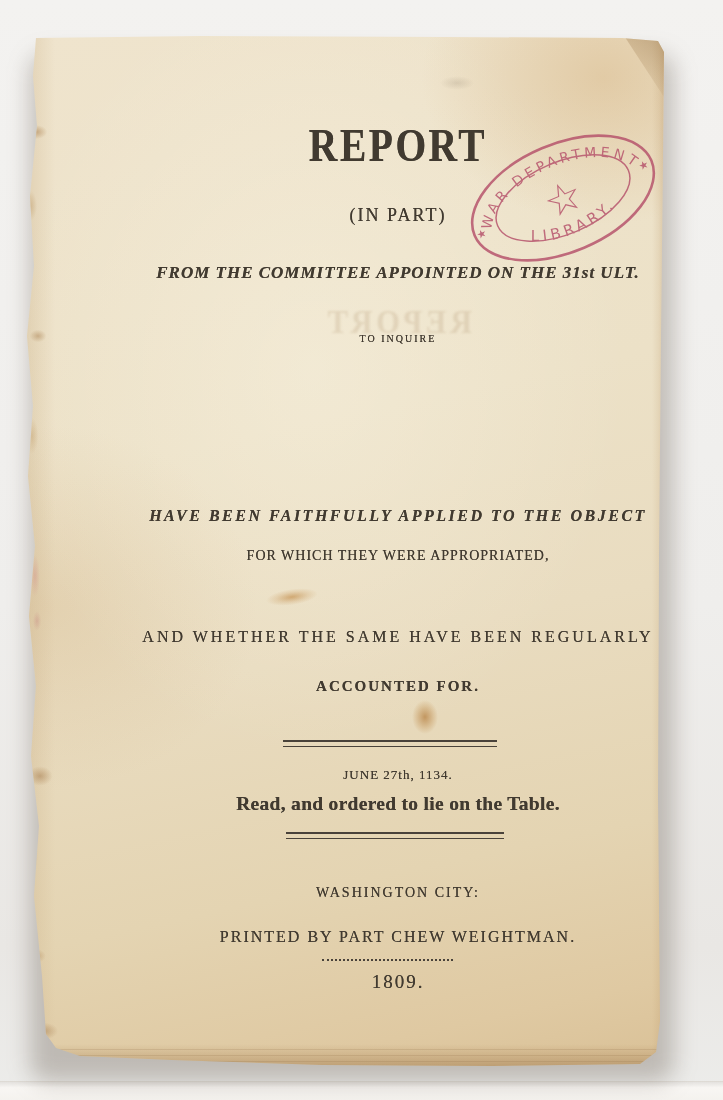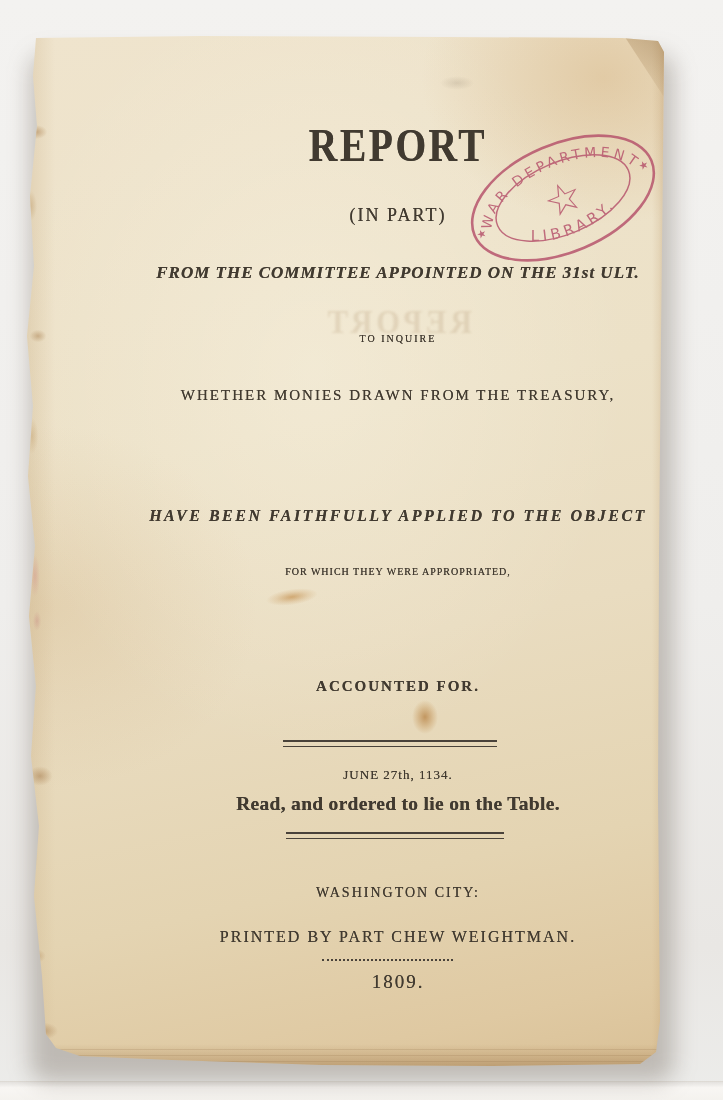--- a/index.html
+++ b/index.html
@@ -70,21 +70,21 @@
     transform:translateX(-50%) scaleX(.84);}
   .inpart{top:205px;font-size:18px;letter-spacing:2px;}
   .committee{top:263px;font-size:17px;font-weight:700;font-style:italic;letter-spacing:1px;}
   .ghost{top:303px;font-size:34px;font-weight:700;letter-spacing:4px;
     color:rgba(150,115,70,.16);text-shadow:none;filter:blur(1.3px);
     transform:translateX(-50%) scaleX(-.9);}
   .inquire{top:333px;font-size:10px;letter-spacing:2px;}
   .treasury{top:387px;font-size:15px;letter-spacing:2px;}
   .since{top:446px;font-size:20px;letter-spacing:.5px;}
   .applied{top:507px;font-size:16px;font-style:italic;font-weight:600;letter-spacing:2.5px;}
-  .appropriated{top:566px;font-size:10px;letter-spacing:1px;}
+  .appropriated{top:548px;font-size:14px;letter-spacing:1px;}
   .regularly{top:628px;font-size:16px;letter-spacing:3px;}
   .accounted{top:678px;font-size:15px;font-weight:600;letter-spacing:2px;}
   .datel{top:767px;font-size:13px;letter-spacing:1px;}
   .orderl{top:793px;font-size:19.5px;letter-spacing:.3px;font-weight:bold;}
   .cityl{top:885px;font-size:14px;letter-spacing:2px;}
   .printerl{top:928px;font-size:16px;letter-spacing:2px;}
   .yearl{top:971px;font-size:19px;letter-spacing:2px;}
   .rule{position:absolute;height:4px;border-top:2.5px solid #49423a;border-bottom:1.2px solid #49423a;}
   .rule1{left:283px;top:740px;width:214px;}
   .rule2{left:286px;top:832px;width:218px;}
@@ -106,23 +106,23 @@
     <div class="edge-bottom"></div>
     <div class="fibers"></div>
     <div class="fold"></div>
   </div>
 
   <div class="ln ghost">REPORT</div>
   <div class="ln title">REPORT</div>
   <div class="ln inpart">(IN PART)</div>
   <div class="ln committee">FROM THE COMMITTEE APPOINTED ON THE 31st ULT.</div>
   <div class="ln inquire">TO INQUIRE</div>
-  <div class="ln treasury">WHETHER MONIES DRAWN FROM THE TREASURY,</div>
   <div class="ln applied">HAVE BEEN FAITHFULLY APPLIED TO THE OBJECT</div>
   <div class="ln appropriated">FOR WHICH THEY WERE APPROPRIATED,</div>
+  <div class="ln regularly">AND WHETHER THE SAME HAVE BEEN REGULARLY</div>
   <div class="ln accounted">ACCOUNTED FOR.</div>
 
   <div class="rule rule1"></div>
   <div class="ln datel">JUNE 27th, 1134.</div>
   <div class="ln orderl">Read, and ordered to lie on the Table.</div>
   <div class="rule rule2"></div>
 
   <div class="ln cityl">WASHINGTON CITY:</div>
   <div class="ln printerl">PRINTED BY PART CHEW WEIGHTMAN.</div>
   <div class="dotted"></div>

